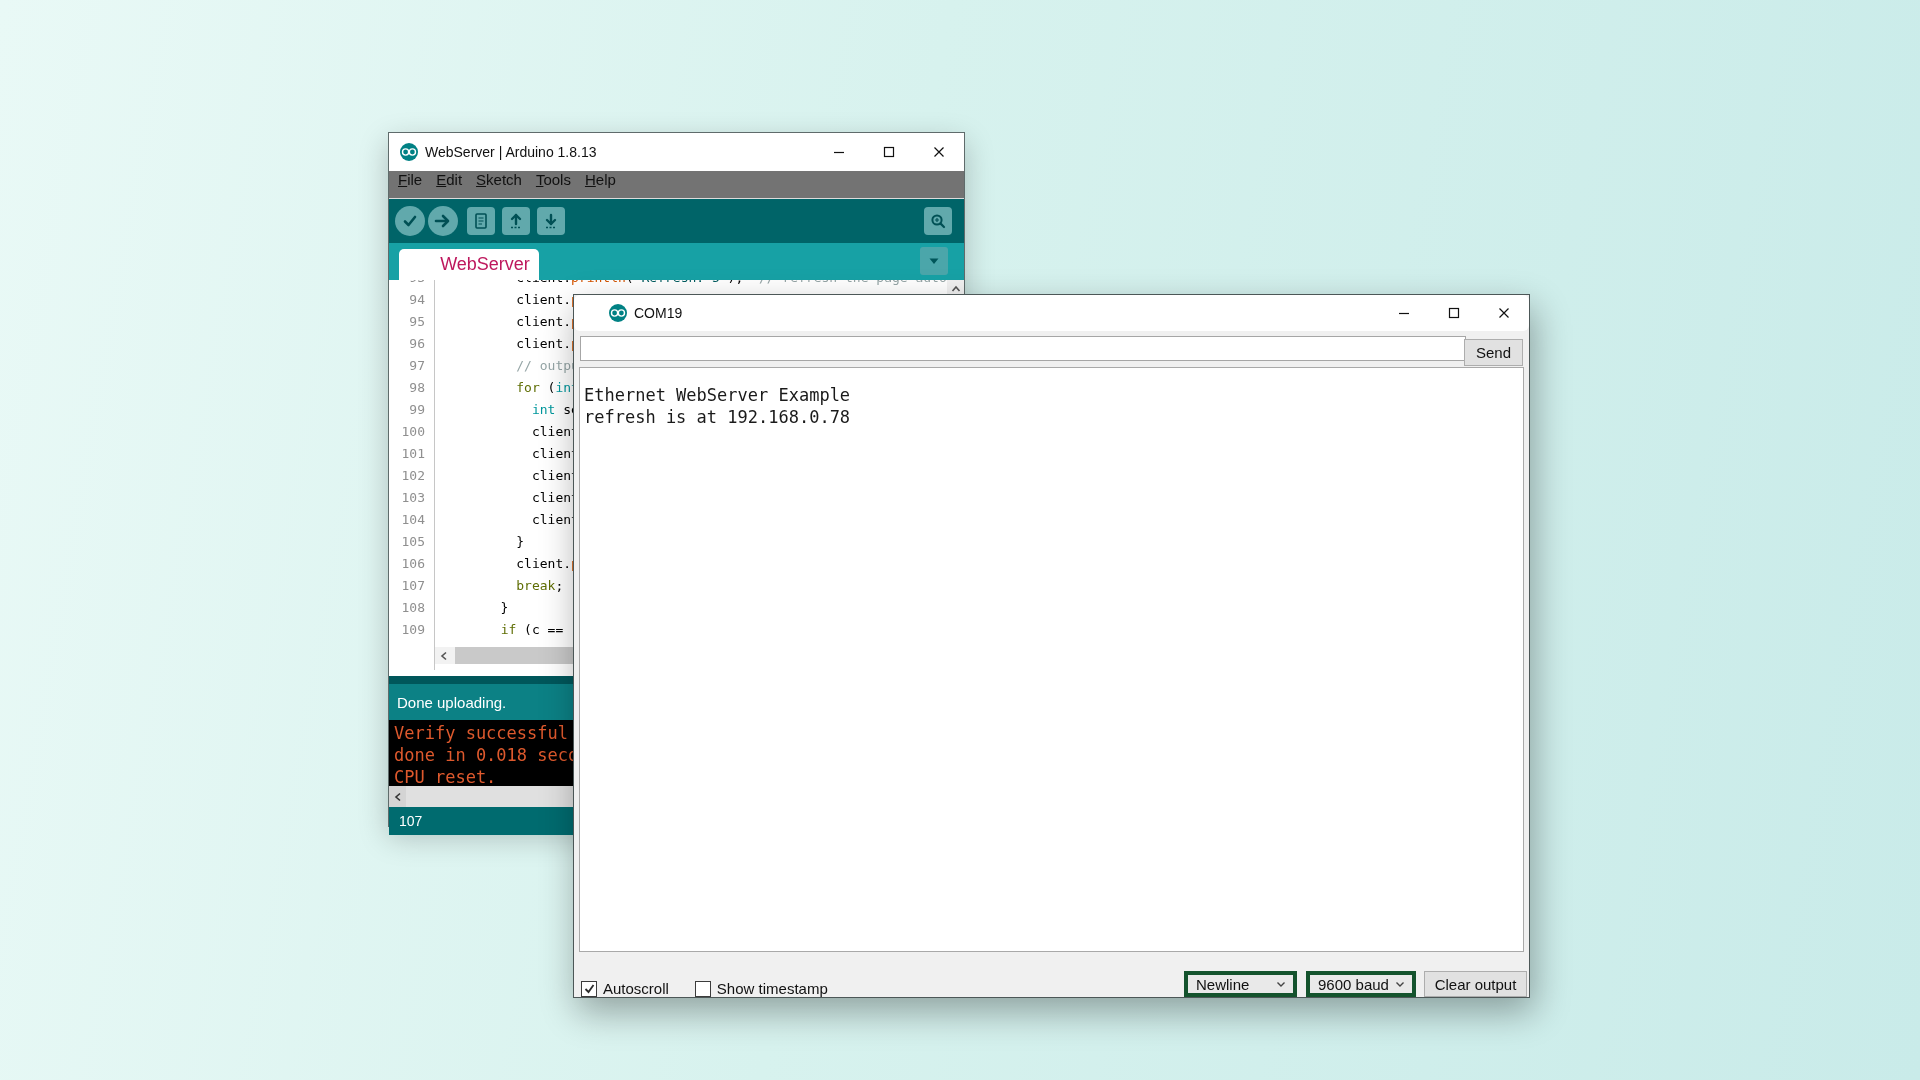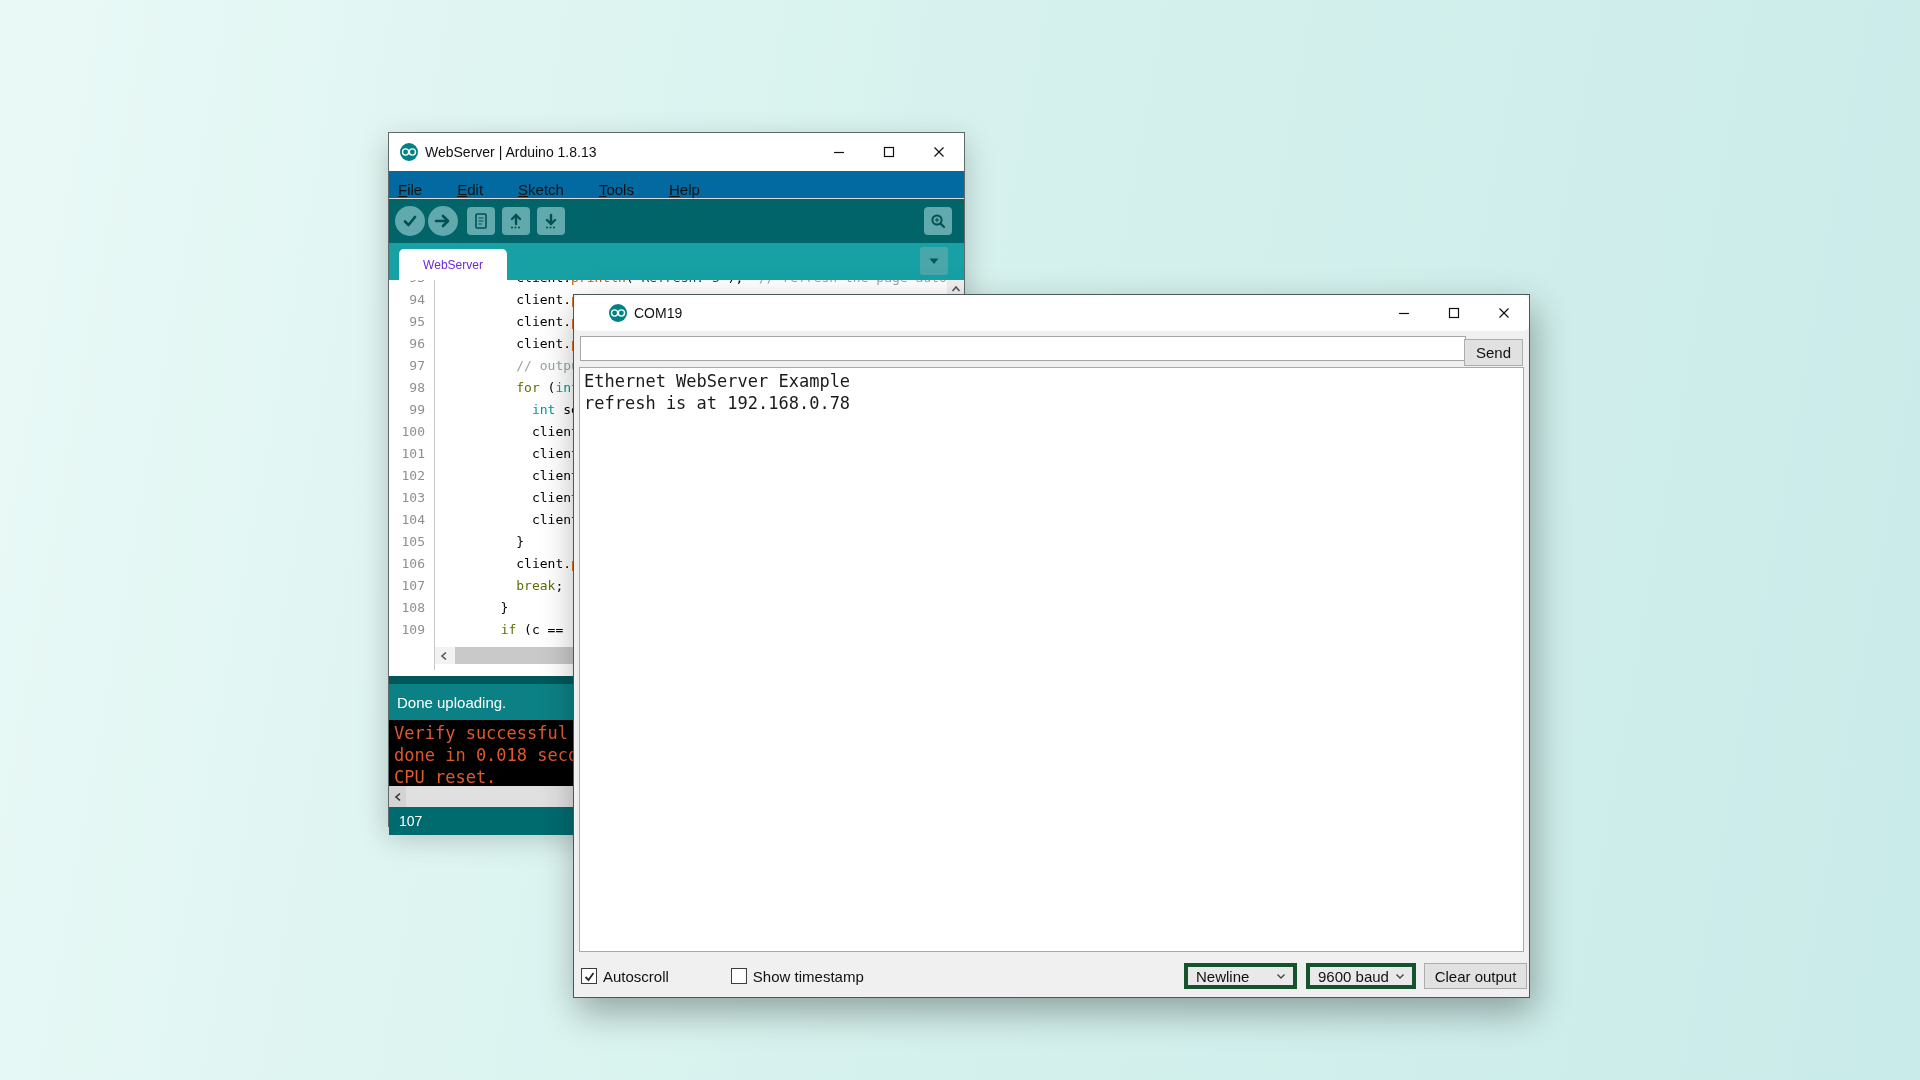--- a/index.html
+++ b/index.html
@@ -12,33 +12,33 @@
   .titlebar{position:relative;display:flex;align-items:center;background:#fff;}
   .title-text{font-size:14px;color:#111;}
   .win-btns{position:absolute;right:0;top:0;height:100%;display:flex;}
   .win-btn{width:50px;height:100%;display:flex;align-items:center;justify-content:center;}
 
   
   #arduino{left:388px;top:132px;width:577px;height:695px;z-index:1;
            box-shadow:0 10px 28px rgba(0,0,0,.22);}
   #arduino .titlebar{height:38px;}
   #arduino .app-icon{margin:0 6px 0 10px;}
-  .menubar{height:27px;display:flex;align-items:flex-end;padding-left:2px;
-           border-bottom:1px solid #dcdcdc;background:#0369a1;gap:21px;}
+  .menubar{height:27px;display:flex;align-items:flex-start;padding-left:2px;
+           border-bottom:1px solid #dcdcdc;background:#737373;}
   .menu-item{font-size:15px;color:#111;padding:0 7px;}
   .menu-item u{text-decoration:underline;}
   .toolbar{position:relative;height:44px;background:#006468;}
   .tb-circle{position:absolute;top:7px;width:30px;height:30px;border-radius:50%;
              background:#61a9ac;display:flex;align-items:center;justify-content:center;}
   .tb-sq{position:absolute;top:8px;width:28px;height:28px;border-radius:4px;
          background:#61a9ac;display:flex;align-items:center;justify-content:center;}
   .tabbar{position:relative;height:37px;background:#17a1a5;}
   .tab{position:absolute;left:10px;top:6px;width:108px;height:31px;background:#fff;
        border-radius:5px 5px 0 0;display:flex;align-items:center;justify-content:center;
-       font-size:12px;color:#6d28d9;}
+       font-size:18px;color:#be185d;padding-left:32px;}
   .tab-dd{position:absolute;right:16px;top:4px;width:28px;height:28px;border-radius:3px;
           background:#4ba6aa;display:flex;align-items:center;justify-content:center;}
 
   .editor{position:relative;height:390px;background:#fff;overflow:hidden;}
   .gutter-sep{position:absolute;left:45px;top:0;bottom:0;width:1px;background:#c6c6c6;}
   .ed-lines{position:absolute;top:-13px;left:0;right:17px;}
   .ed-row{display:flex;height:22px;line-height:22px;
           font-family:"DejaVu Sans Mono",monospace;font-size:13px;}
   .ed-ln{flex:0 0 45px;box-sizing:border-box;text-align:right;padding-right:9px;color:#8f8f8f;}
   .ed-code{white-space:pre;padding-left:4px;}
@@ -68,25 +68,25 @@
           border:1px solid #4c5757;box-shadow:4px 14px 34px rgba(0,0,0,.33);}
   #serial .titlebar{height:36px;background:#fff;border-radius:6px;}
   #serial .app-icon{margin:0 6px 0 34px;}
   .send-row{position:relative;height:36px;background:#f0f0f0;}
   .send-input{position:absolute;left:6px;top:5px;width:876px;height:23px;border:1px solid #a6a6a6;
               background:#fff;font-size:14px;padding:0 4px;outline:none;}
   .send-btn{position:absolute;right:6px;top:8px;width:57px;height:25px;background:#e1e1e1;
             border:1px solid #adadad;font-size:15px;color:#111;
             display:flex;align-items:center;justify-content:center;}
   .mon-out{position:absolute;left:5px;right:5px;top:72px;height:585px;background:#fff;
-           border:1px solid #a9a9a9;padding:2px 0 0 4px;box-sizing:border-box;overflow:hidden;}
+           border:1px solid #a9a9a9;padding:16px 0 0 4px;box-sizing:border-box;overflow:hidden;}
   .mon-line{height:22px;line-height:22px;font-family:"DejaVu Sans Mono",monospace;
             font-size:17px;color:#1a1a1a;white-space:pre;}
   .mon-bottom{position:absolute;left:0;right:0;bottom:0;height:42px;background:#f0f0f0;
-              display:flex;align-items:center;gap:36px;}
+              display:flex;align-items:flex-end;}
   .chk{display:flex;align-items:center;margin-left:7px;}
   .chk-box{width:16px;height:16px;border:1px solid #3c3c3c;background:#fff;box-sizing:border-box;
            display:flex;align-items:center;justify-content:center;}
   .chk-label{font-size:15px;color:#111;margin-left:6px;}
   .combo{position:absolute;height:26px;background:#e9e9e9;border:4px solid #14532d;box-sizing:border-box;
          display:flex;align-items:center;justify-content:space-between;font-size:15px;color:#111;
          padding:0 6px 0 8px;}
   .combo-newline{left:610px;width:113px;}
   .combo-baud{left:732px;width:110px;}
   .clear-btn{position:absolute;left:850px;width:103px;height:26px;background:#e1e1e1;

